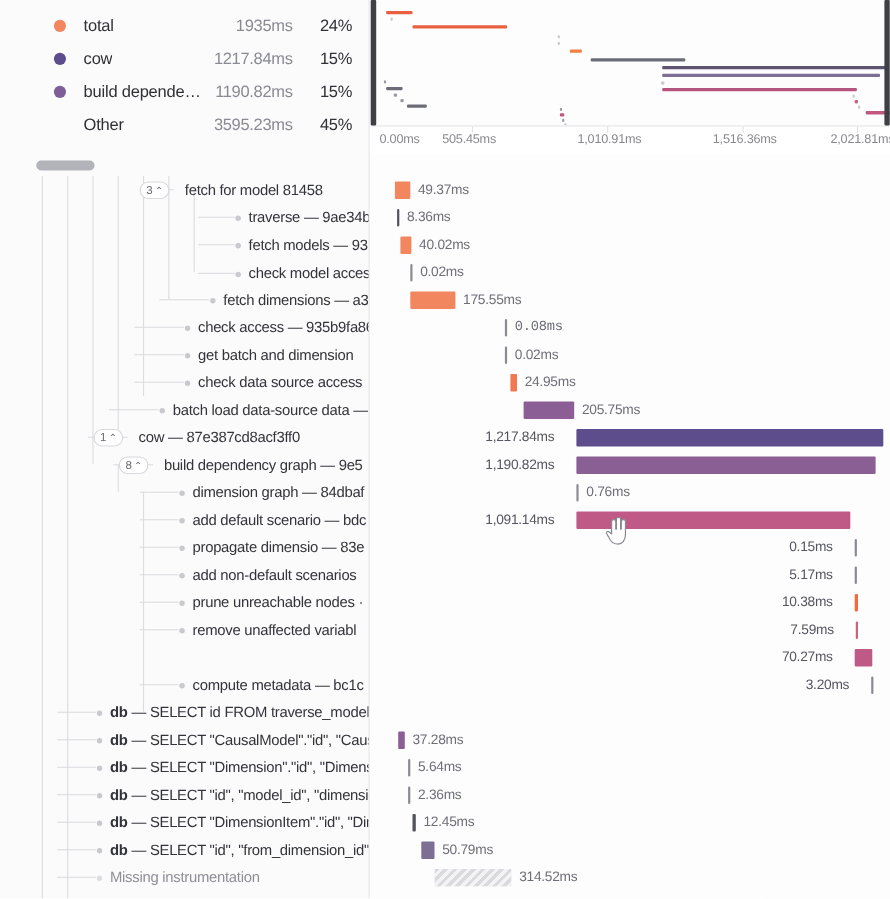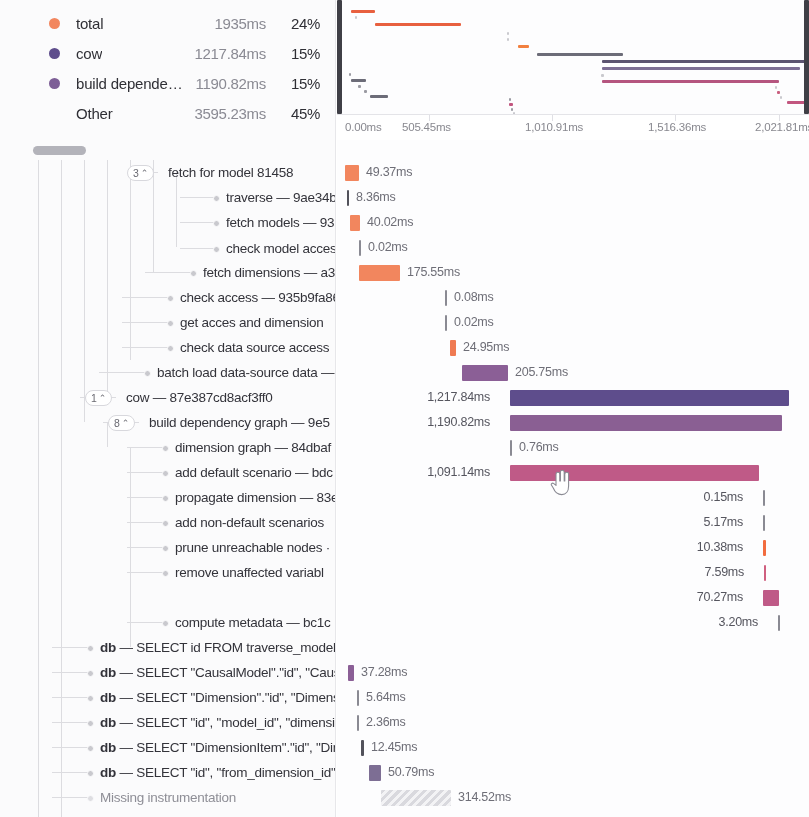--- a/index.html
+++ b/index.html
@@ -97,21 +97,21 @@
     font-size:10.5px; color:#6a6a72; line-height:14px;
     display:flex; align-items:center; gap:2px;
   }
   .pill .chev { display:inline-block; font-size:9px; line-height:9px; }
 
   
   #timeline {
     position:absolute; left:337px; top:0; width:472px; height:677px;
     background:#fdfdfe; overflow:hidden;
   }
-  .trow { position:absolute; left:0; width:458px; height:25px; }
+  .trow { position:absolute; left:14px; width:458px; height:25px; }
   .bar { position:absolute; top:5px; height:16px; border-radius:1px; }
   .bar.hatch {
     background-image: repeating-linear-gradient(135deg,
       #d9d9de 0px, #d9d9de 3px, #f3f3f5 3px, #f3f3f5 6px);
     background-color:#eeeef0;
   }
   .bval {
     position:absolute; top:0; height:25px; line-height:25px;
     font-size:12.5px; color:#6e6e77; letter-spacing:-.25px; white-space:nowrap;
   }
@@ -243,21 +243,21 @@
             <div class="rlabel" style="left: 203px;">fetch dimensions — a3</div>
           </div>
           <div class="row" style="top: 125px;">
             <div class="hline" style="left: 122px; width: 48px;"></div>
             <div class="knob" style="left: 167px;"></div>
             <div class="rlabel" style="left: 180px;">check access — 935b9fa86</div>
           </div>
           <div class="row" style="top: 150px;">
             <div class="hline" style="left: 122px; width: 48px;"></div>
             <div class="knob" style="left: 167px;"></div>
-            <div class="rlabel" style="left: 180px;">get acces and dimension</div>
+            <div class="rlabel" style="left: 180px;">get batch and dimension</div>
           </div>
           <div class="row" style="top: 175px;">
             <div class="hline" style="left: 122px; width: 48px;"></div>
             <div class="knob" style="left: 167px;"></div>
             <div class="rlabel" style="left: 180px;">check data source access</div>
           </div>
           <div class="row" style="top: 200px;">
             <div class="hline" style="left: 99px; width: 48px;"></div>
             <div class="knob" style="left: 144px;"></div>
             <div class="rlabel" style="left: 157px;">batch load data-source data —</div>
@@ -284,21 +284,21 @@
             <div class="rlabel" style="left: 175px;">dimension graph — 84dbaf</div>
           </div>
           <div class="row" style="top: 300px;">
             <div class="hline" style="left: 127px; width: 38px;"></div>
             <div class="knob" style="left: 162px;"></div>
             <div class="rlabel" style="left: 175px;">add default scenario — bdc</div>
           </div>
           <div class="row" style="top: 325px;">
             <div class="hline" style="left: 127px; width: 38px;"></div>
             <div class="knob" style="left: 162px;"></div>
-            <div class="rlabel" style="left: 175px;">propagate dimension — 83e</div>
+            <div class="rlabel" style="left: 175px;">propagate dimensio — 83e</div>
           </div>
           <div class="row" style="top: 350px;">
             <div class="hline" style="left: 127px; width: 38px;"></div>
             <div class="knob" style="left: 162px;"></div>
             <div class="rlabel" style="left: 175px;">add non-default scenarios</div>
           </div>
           <div class="row" style="top: 375px;">
             <div class="hline" style="left: 127px; width: 38px;"></div>
             <div class="knob" style="left: 162px;"></div>
             <div class="rlabel" style="left: 175px;">prune unreachable nodes ·</div>
@@ -367,21 +367,21 @@
         <div class="trow" style="top: 95px;">
           <div class="bar" style="left: 22px; width: 2px; background: rgb(138, 138, 147);"></div>
           <div class="bval" style="left: 31px;">0.02ms</div>
         </div>
         <div class="trow" style="top: 120px;">
           <div class="bar" style="left: 22px; width: 41px; background: rgb(242, 134, 94);"></div>
           <div class="bval" style="left: 70px;">175.55ms</div>
         </div>
         <div class="trow" style="top: 145px;">
           <div class="bar" style="left: 108px; width: 2px; background: rgb(138, 138, 147);"></div>
-          <div class="bval" style="left: 117px;">0.08ms</div>
+          <div class="bval" style="left: 117px; font-family: Liberation Mono, monospace;">0.08ms</div>
         </div>
         <div class="trow" style="top: 170px;">
           <div class="bar" style="left: 108px; width: 2px; background: rgb(138, 138, 147);"></div>
           <div class="bval" style="left: 117px;">0.02ms</div>
         </div>
         <div class="trow" style="top: 195px;">
           <div class="bar" style="left: 113px; width: 6px; background: rgb(239, 122, 82);"></div>
           <div class="bval" style="left: 126px;">24.95ms</div>
         </div>
         <div class="trow" style="top: 220px;">

